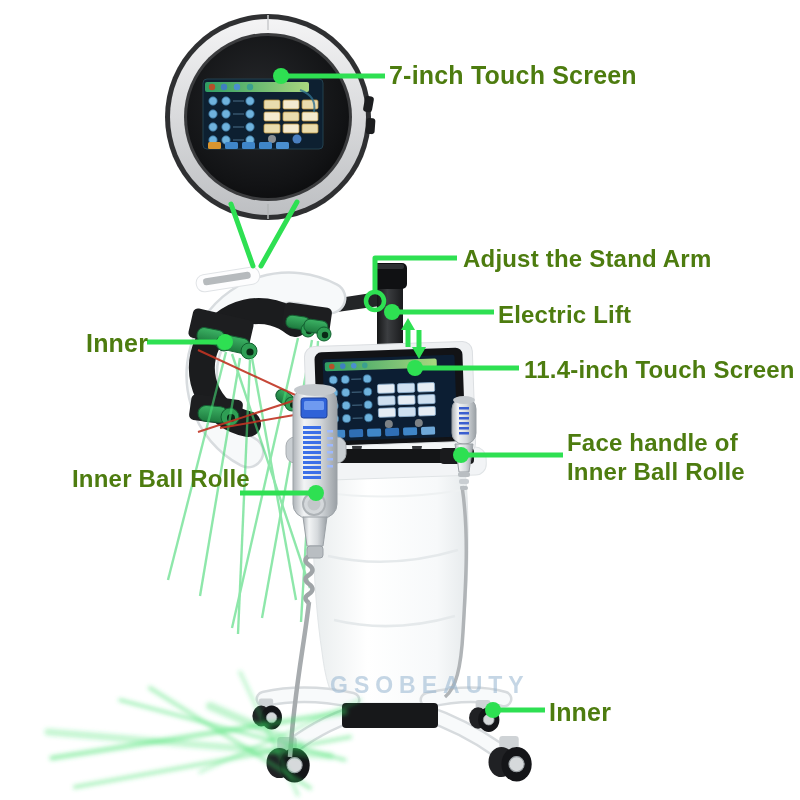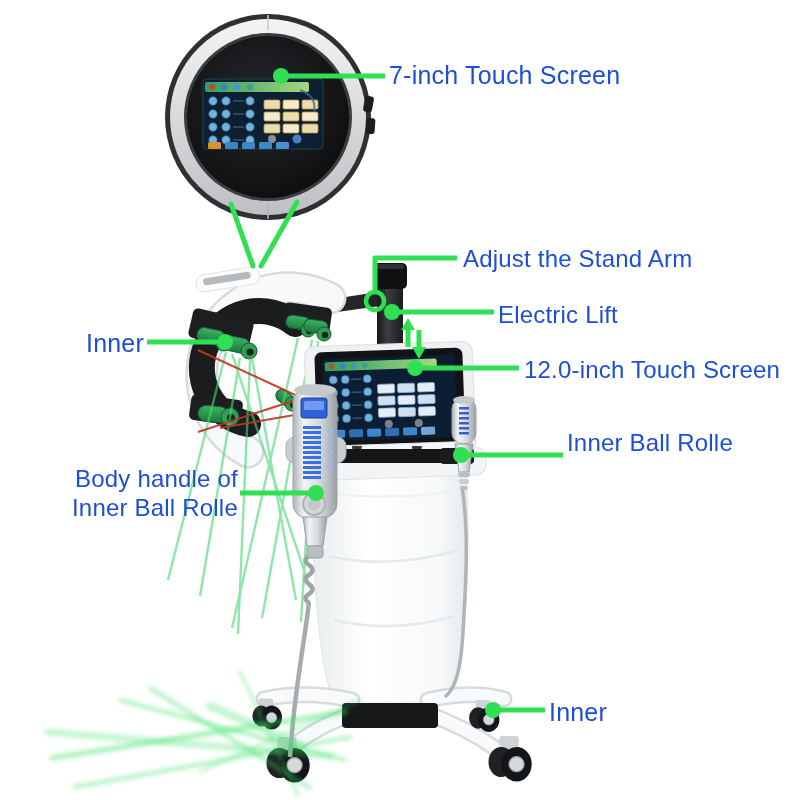--- a/index.html
+++ b/index.html
@@ -1,20 +1,20 @@
 <!DOCTYPE html>
 <html><head>
 <meta charset="utf-8">
 <style>
   html,body{margin:0;padding:0;background:#ffffff;}
   .stage{position:relative;width:800px;height:800px;background:#ffffff;overflow:hidden;
          font-family:"Liberation Sans", sans-serif;}
   .illustration{position:absolute;left:0;top:0;}
-  .label{position:absolute;color:#1d4ed8;font-weight:400;font-size:24px;line-height:1.21;
-         white-space:nowrap;letter-spacing:0.2px;text-align:right;}
+  .label{position:absolute;color:#4d7c0f;font-weight:700;font-size:24px;line-height:1.21;
+         white-space:nowrap;letter-spacing:0.2px;}
   .label.big{font-size:25px;}
   .watermark{position:absolute;left:330px;top:672px;font-size:23px;font-weight:600;
              letter-spacing:6px;color:rgba(150,181,207,0.55);}
   .callout-stroke{stroke:#2ee052;}
   .callout-fill{fill:#2ee052;}
 </style>
 </head>
 <body>
 
 <div class="stage">
@@ -394,29 +394,30 @@
       <line class="callout-stroke" x1="493" y1="710" x2="545" y2="710" stroke-width="5"></line>
     </g>
   </svg>
 
   <div class="label big" style="left:389px;top:60px">7-inch Touch Screen</div>
 
   <div class="label" style="left:463px;top:244px">Adjust the Stand Arm</div>
 
   <div class="label" style="left:498px;top:300px">Electric Lift</div>
 
-  <div class="label" style="left:524px;top:355px">12.0-inch Touch Screen</div>
+  <div class="label" style="left:524px;top:355px">11.4-inch Touch Screen</div>
 
   <div class="label" style="left:567px;top:428px">
+    <div>Face handle of</div>
     <div>Inner Ball Rolle</div>
   </div>
 
   <div class="label big" style="left:86px;top:328px">Inner</div>
 
   <div class="label" style="left:72px;top:464px">
-    <div>Body handle of</div>
     <div>Inner Ball Rolle</div>
   </div>
 
   <div class="label big" style="left:549px;top:697px">Inner</div>
 
+  <div class="watermark">GSOBEAUTY</div>
 
 </div>
 
 </body></html>

